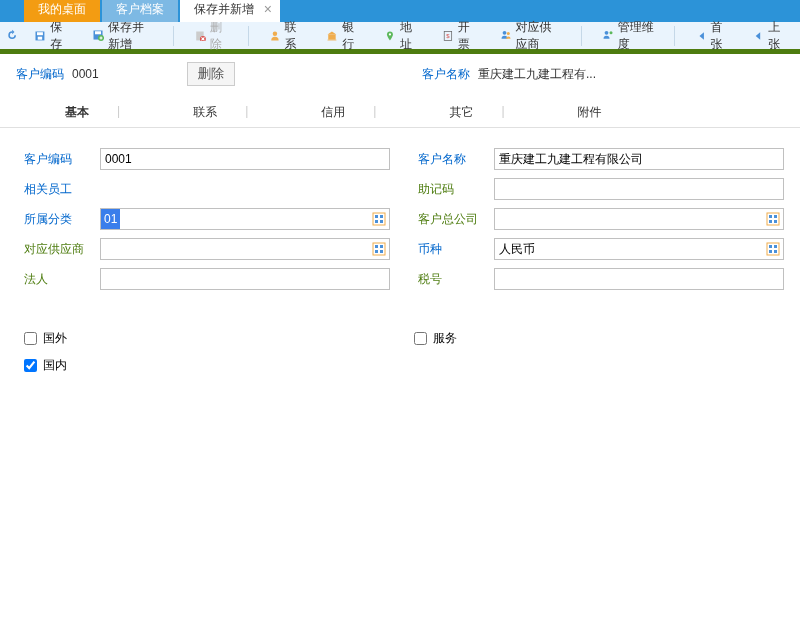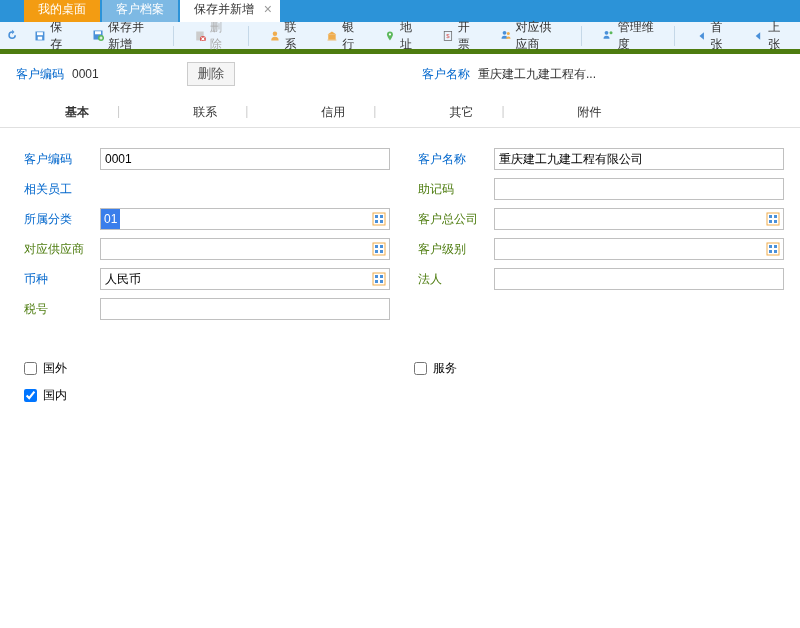--- a/index.html
+++ b/index.html
@@ -263,35 +263,20 @@
             <svg class="lookup-icon" viewBox="0 0 14 14">
               <rect x="1" y="1" width="12" height="12" fill="#fff" stroke="#f0ad4e"></rect>
               <rect x="3" y="3" width="3" height="3" fill="#4a90d9"></rect>
               <rect x="8" y="3" width="3" height="3" fill="#4a90d9"></rect>
               <rect x="3" y="8" width="3" height="3" fill="#4a90d9"></rect>
               <rect x="8" y="8" width="3" height="3" fill="#4a90d9"></rect>
             </svg>
           </span>
       </div>
     </div>
-    <div class="field">
-      <span class="field-label">客户级别</span>
-      <div class="lookup-wrap">
-        <input class="field-input with-lookup" value="" style="">
-        <span class="lookup-btn">
-            <svg class="lookup-icon" viewBox="0 0 14 14">
-              <rect x="1" y="1" width="12" height="12" fill="#fff" stroke="#f0ad4e"></rect>
-              <rect x="3" y="3" width="3" height="3" fill="#4a90d9"></rect>
-              <rect x="8" y="3" width="3" height="3" fill="#4a90d9"></rect>
-              <rect x="3" y="8" width="3" height="3" fill="#4a90d9"></rect>
-              <rect x="8" y="8" width="3" height="3" fill="#4a90d9"></rect>
-            </svg>
-          </span>
-      </div>
-    </div>
 
     <div class="field">
       <span class="field-label required">币种</span>
       <div class="lookup-wrap">
         <input class="field-input with-lookup" value="人民币" style="">
         <span class="lookup-btn">
             <svg class="lookup-icon" viewBox="0 0 14 14">
               <rect x="1" y="1" width="12" height="12" fill="#fff" stroke="#f0ad4e"></rect>
               <rect x="3" y="3" width="3" height="3" fill="#4a90d9"></rect>
               <rect x="8" y="3" width="3" height="3" fill="#4a90d9"></rect>

